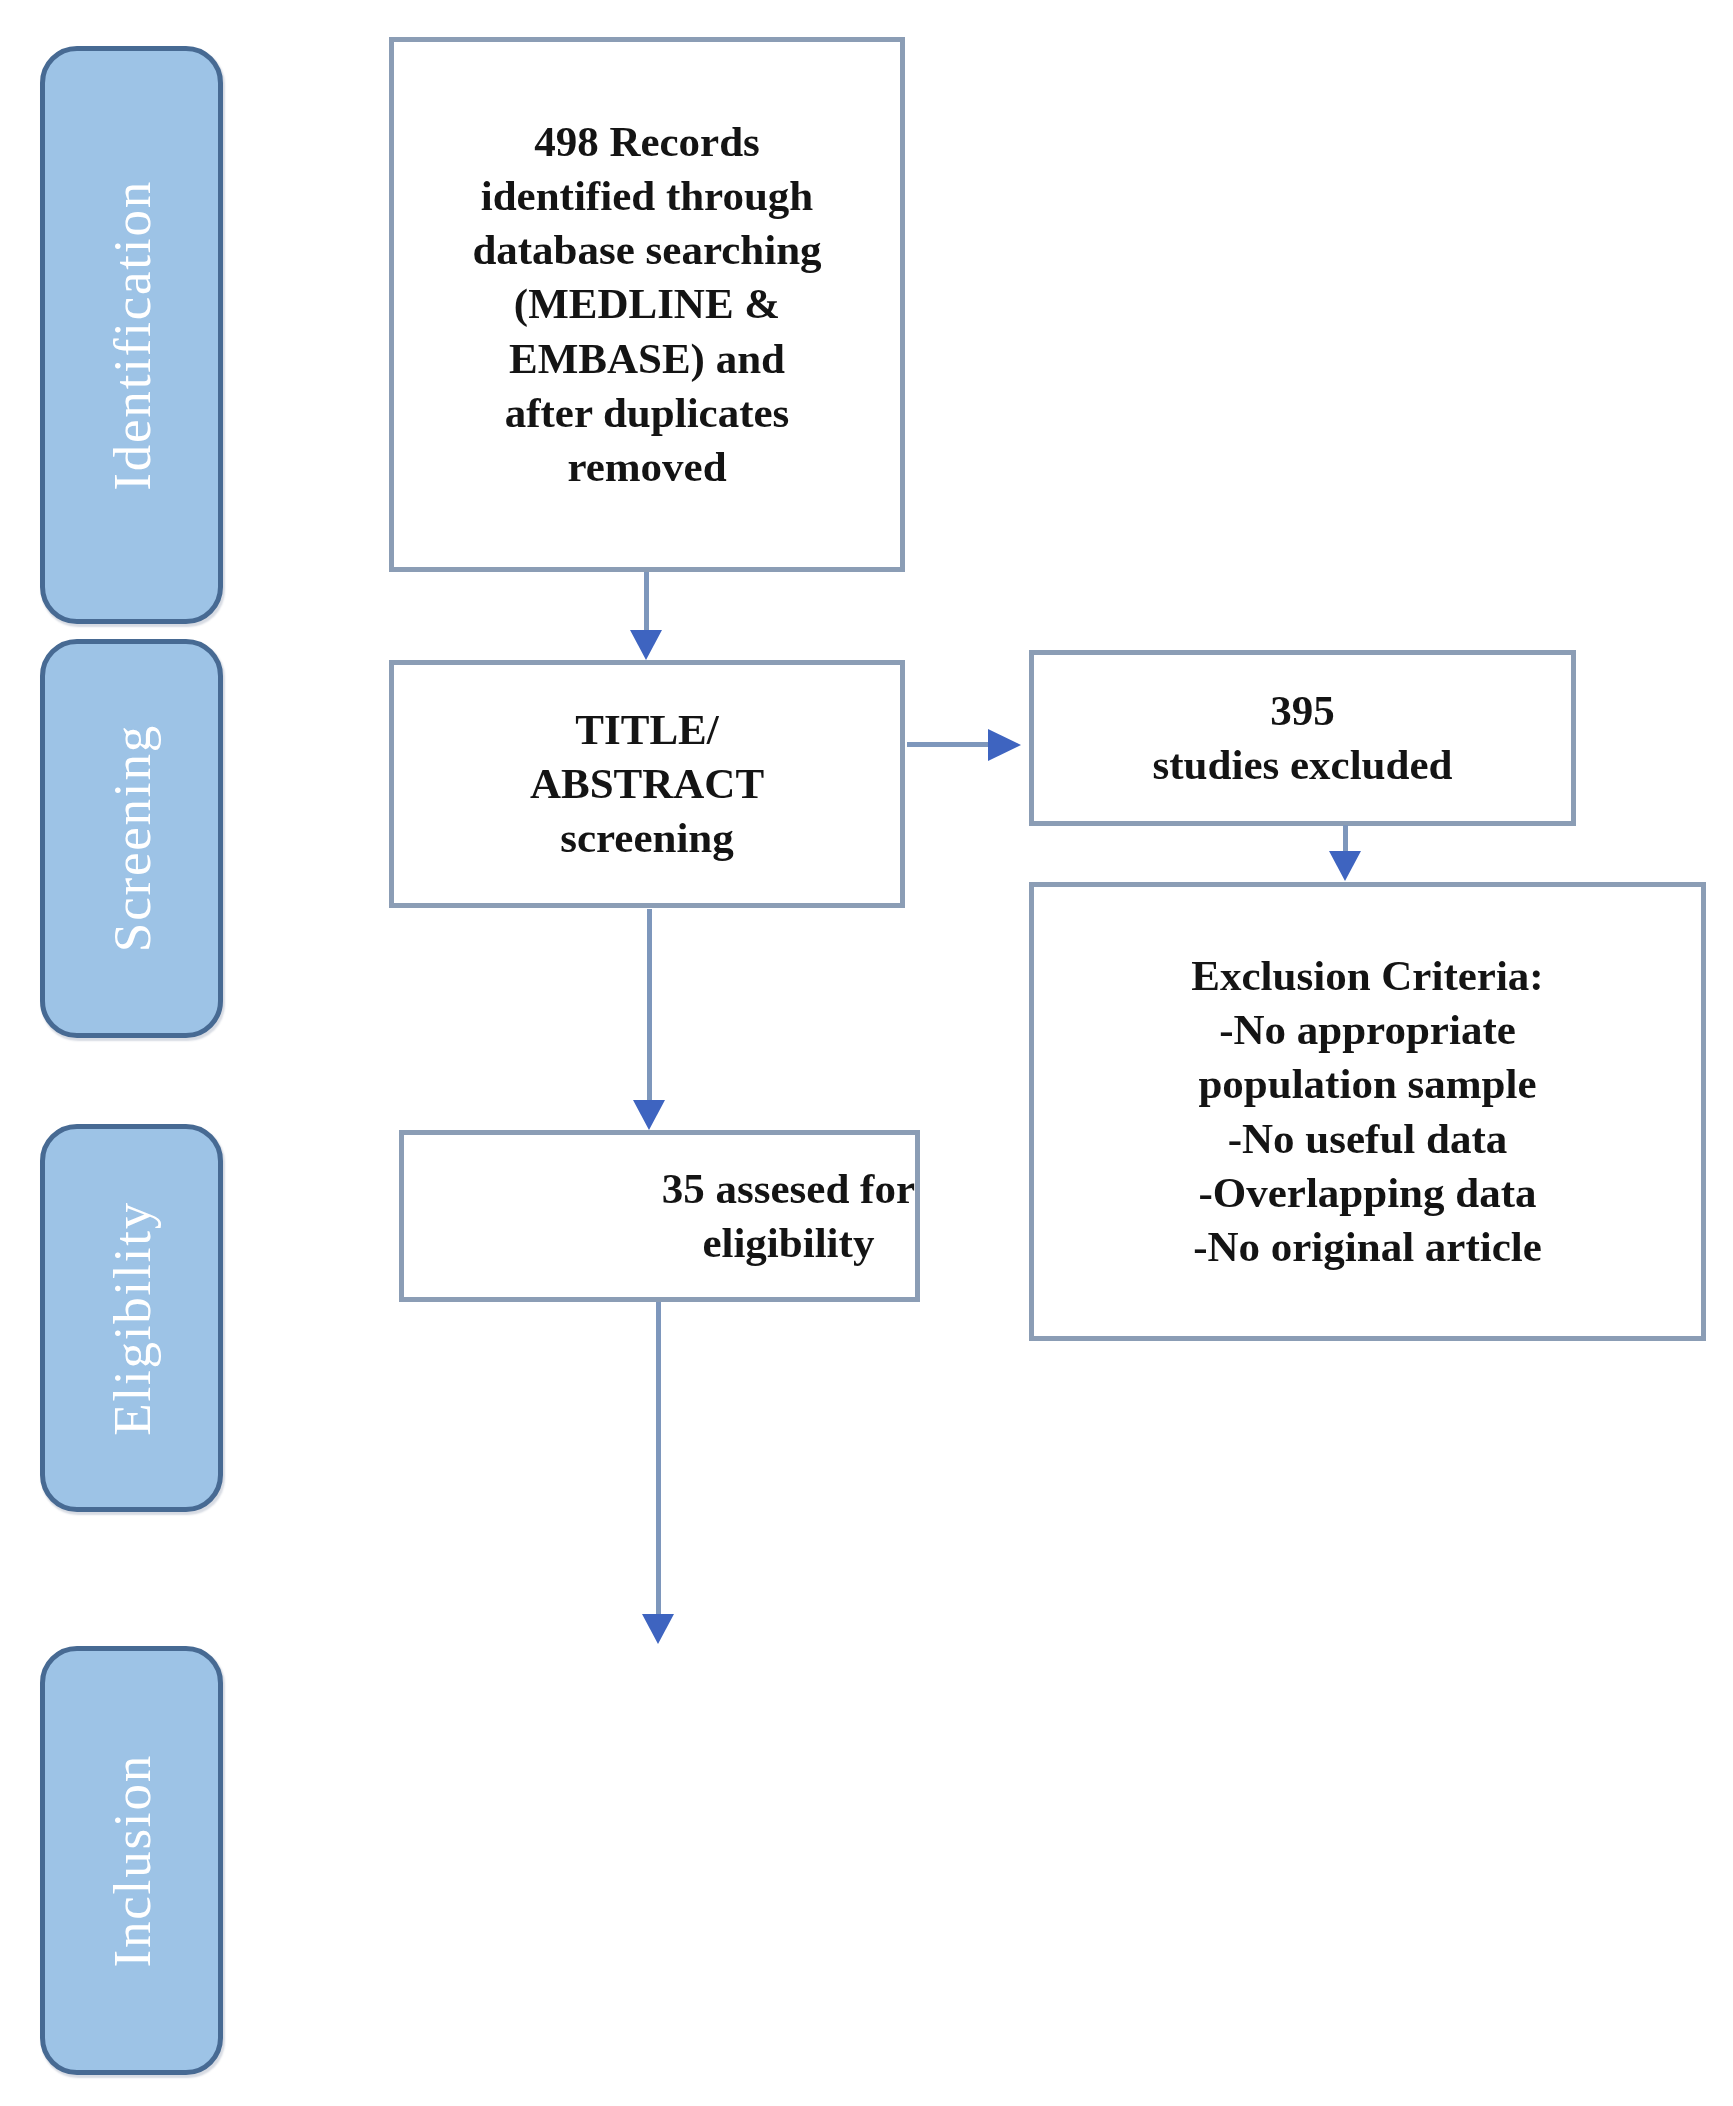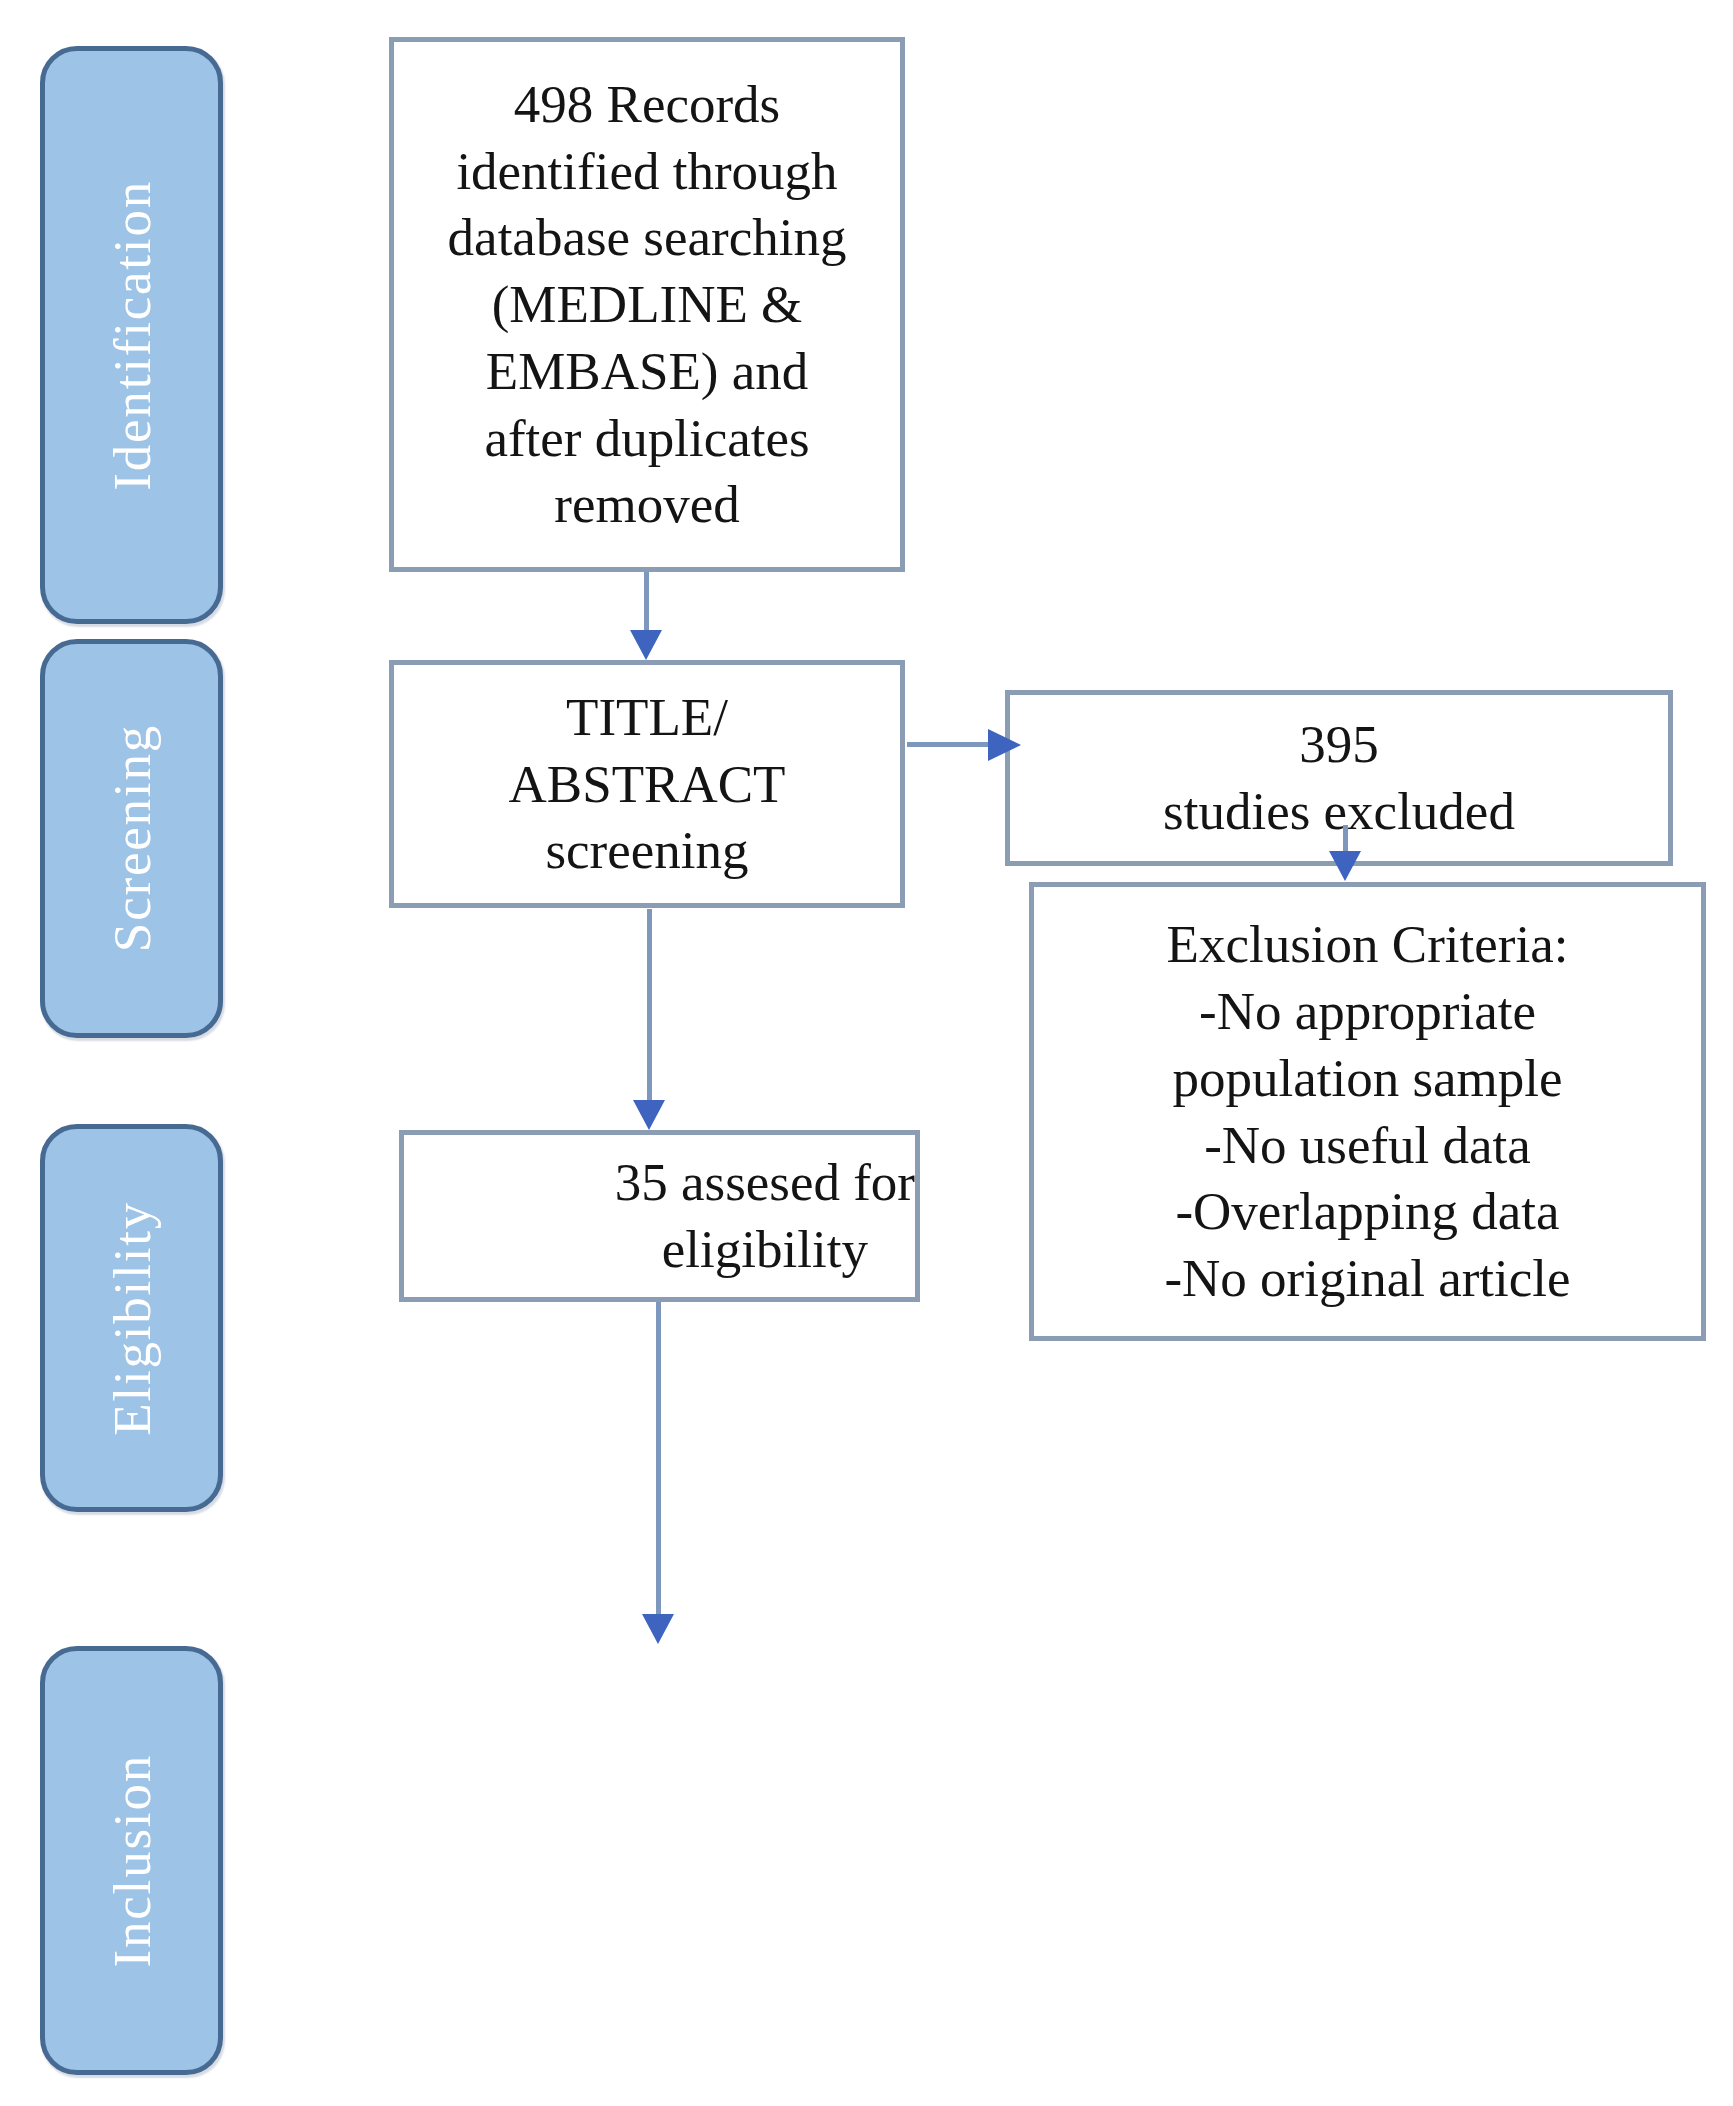--- a/index.html
+++ b/index.html
@@ -48,26 +48,27 @@
   .fbox{
     position:absolute;
     background:#fff;
     border:5.3px solid var(--box-border);
     box-sizing:border-box;
     display:flex;align-items:center;justify-content:center;
     text-align:center;
   }
   .fbox span{
     white-space:pre-line;
-    font-size:53px;
+    font-size:43px;
     line-height:1.26;
+    font-weight:bold;
   }
   .box-a{left:389px;top:37px;width:516px;height:535px;}
   .box-b{left:389px;top:660px;width:516px;height:248px;align-items:center;}
-  .box-c{left:1005px;top:650px;width:668px;height:176px;margin-top:40px;}
+  .box-c{left:1029px;top:650px;width:547px;height:176px;}
   .box-d{left:1029px;top:882px;width:677px;height:459px;}
   .box-e{left:399px;top:1130px;width:521px;height:172px;justify-content:flex-end;}
   .box-f{left:384px;top:1644px;width:520px;height:350px;}
   
   .arrow{position:absolute;}
   .arrow .line{position:absolute;background:var(--arrow-line);}
   .head-down{
     position:absolute;width:0;height:0;
     border-left:16.7px solid transparent;
     border-right:16.7px solid transparent;

